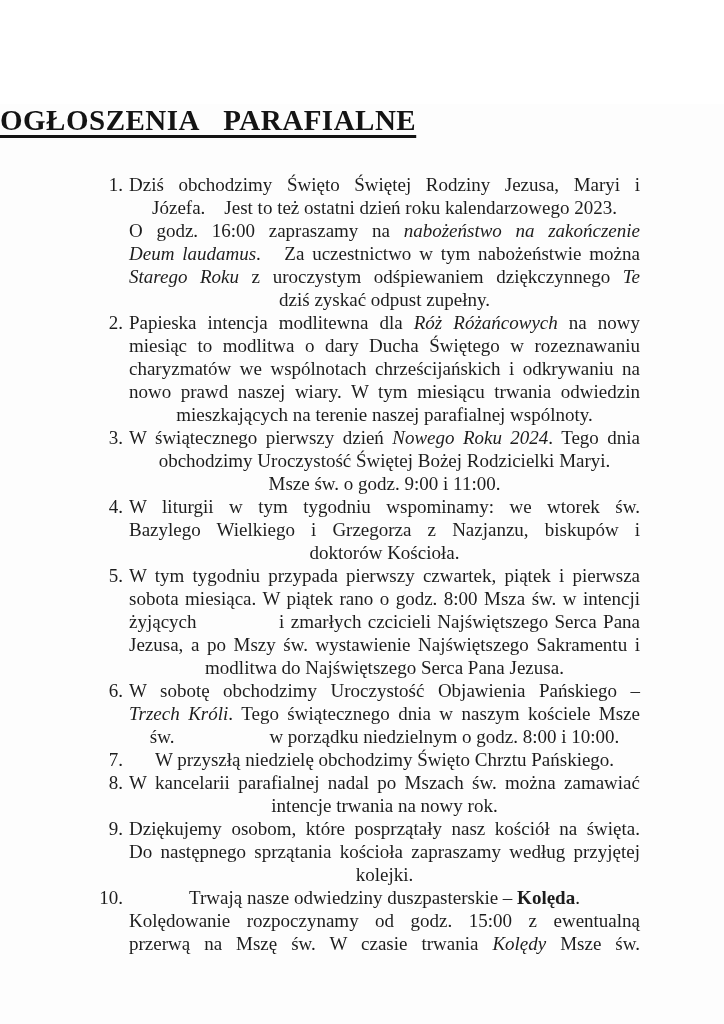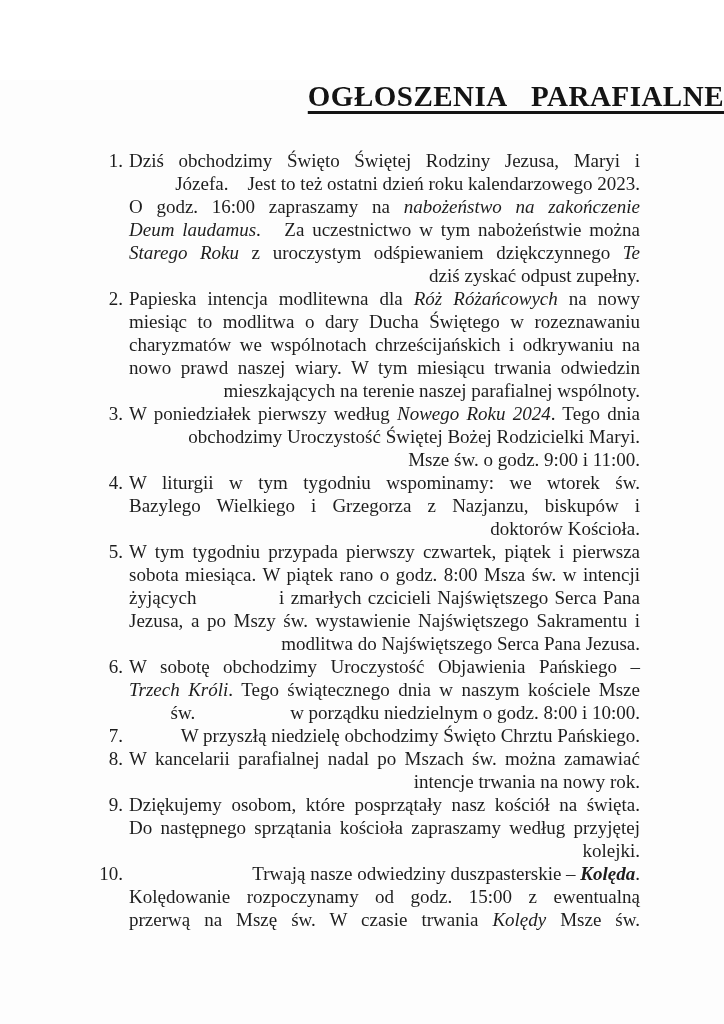--- a/index.html
+++ b/index.html
@@ -11,22 +11,22 @@
     font-family: "Liberation Serif", "DejaVu Serif", serif;
     color: #1d1d1d;
   }
   .page {
     position: relative;
     width: 724px;
     height: 1024px;
     background: #fdfdfd;
   }
   .doc-title {
-    margin-top: 80px;
-    text-align: right;
+    margin-top: 104px;
+    text-align: left;
     font-size: 29px;
     font-weight: bold;
     letter-spacing: 0.5px;
     text-decoration: underline;
     text-decoration-thickness: 2.5px;
     text-underline-offset: 5px;
     color: #141414;
   }
   .announcements {
     margin-top: 36px;
@@ -46,25 +46,25 @@
     white-space: nowrap;
     text-align: right;
   }
   .line { min-height: 23px; }
   .line.j {
     text-align: justify;
     text-align-last: justify;
     text-justify: inter-word;
   }
   .line.l {
-    text-align: right;
+    text-align: center;
     white-space: nowrap;
   }
   .it { font-style: italic; }
-  .bi { font-style: italic; font-weight: bold; }
+  .bi { font-weight: bold; }
 </style>
 </head>
 <body>
 
 <div class="page">
   <h1 class="doc-title">OGŁOSZENIA&nbsp;&nbsp; PARAFIALNE</h1>
   <div class="announcements">
   <div class="item">
     <span class="num">1.</span>
     <div class="content">
@@ -84,21 +84,21 @@
           <div class="line j"><span>miesiąc to modlitwa o dary Ducha Świętego w rozeznawaniu</span></div>
           <div class="line j"><span>charyzmatów we wspólnotach chrześcijańskich i odkrywaniu na</span></div>
           <div class="line j"><span>nowo prawd naszej wiary. W tym miesiącu trwania odwiedzin</span></div>
           <div class="line l"><span>mieszkających na terenie naszej parafialnej wspólnoty.</span></div>
         </div>
   </div>
 
   <div class="item">
     <span class="num">3.</span>
     <div class="content">
-          <div class="line j"><span>W poniedziałek pierwszy według </span><span class="it">Nowego Roku 2024</span><span>. Tego dnia</span></div>
+          <div class="line j"><span>W świątecznego pierwszy dzień </span><span class="it">Nowego Roku 2024</span><span>. Tego dnia</span></div>
           <div class="line l"><span>obchodzimy Uroczystość Świętej Bożej Rodzicielki Maryi.</span></div>
           <div class="line l"><span>Msze św. o godz. 9:00 i 11:00.</span></div>
         </div>
   </div>
 
   <div class="item">
     <span class="num">4.</span>
     <div class="content">
           <div class="line j"><span>W liturgii w tym tygodniu wspominamy: we wtorek św.</span></div>
           <div class="line j"><span>Bazylego Wielkiego i Grzegorza z Nazjanzu, biskupów i</span></div>

